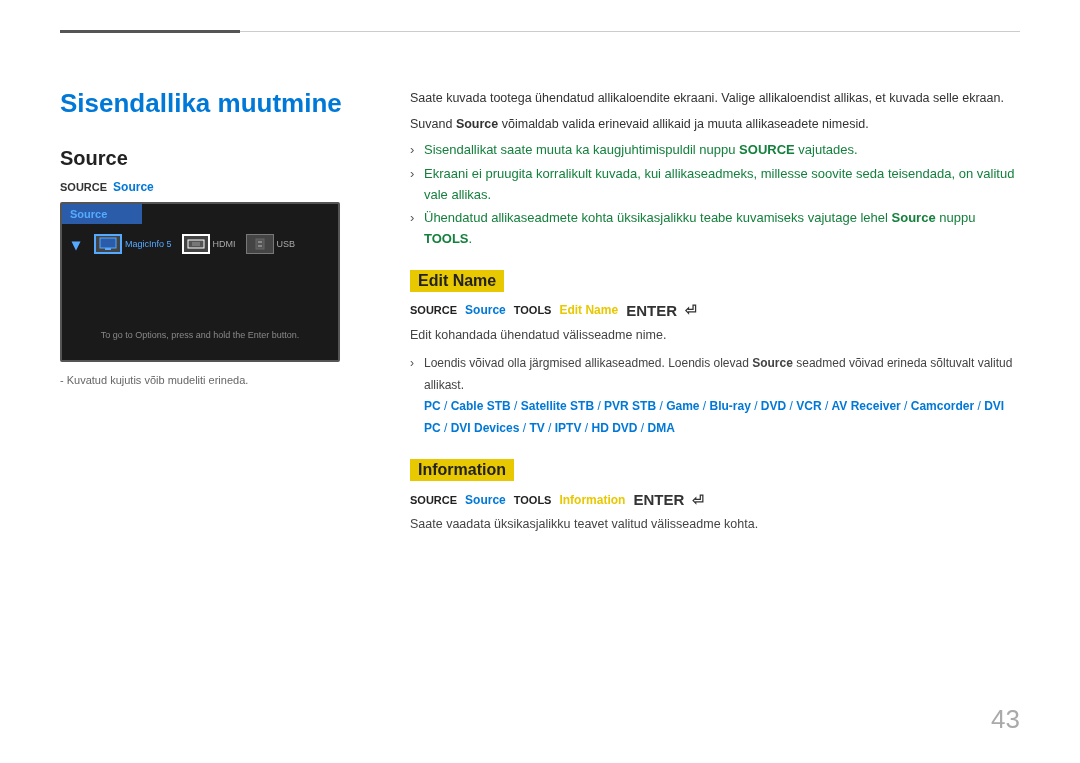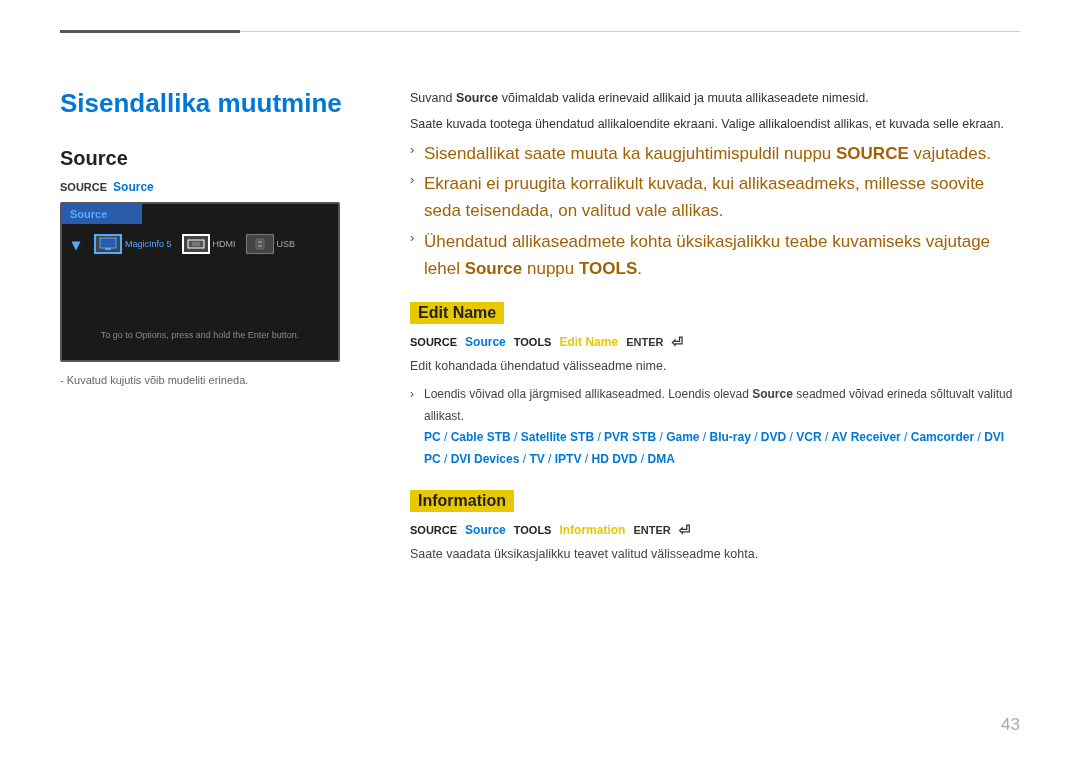--- a/index.html
+++ b/index.html
@@ -183,22 +183,22 @@
       margin-bottom: 6px;
       line-height: 1.6;
     }
 
     .bullet-list {
       list-style: none;
       margin-bottom: 6px;
     }
 
     .bullet-list li {
-      font-size: 17px;
-      color: #a16207;
+      font-size: 13px;
+      color: #15803d;
       line-height: 1.6;
       padding-left: 14px;
       position: relative;
       margin-bottom: 3px;
     }
 
     .bullet-list li::before {
       content: '›';
       position: absolute;
       left: 0;
@@ -246,21 +246,21 @@
     }
 
     .nav-row .yellow-item {
       color: #e8c800;
       font-weight: bold;
     }
 
     .nav-row .enter-item {
       font-weight: bold;
       color: #333;
-      font-size: 11px;
+      font-size: 15px;
       text-align: center;
     }
 
     .nav-row .enter-e {
       font-size: 14px;
       font-weight: bold;
       color: #333;
     }
 
     .section-desc {
@@ -287,21 +287,21 @@
 
     .device-list-text .blue-link {
       color: #0078d7;
     }
 
     
     .page-number {
       position: absolute;
       bottom: 28px;
       right: 60px;
-      font-size: 17px;
+      font-size: 26px;
       color: #aaa;
       font-weight: 300;
     }
   </style>
 </head>
 <body>
 
 <div class="page-container">
 
   <div class="top-lines">
@@ -366,24 +366,24 @@
         <div class="tv-bottom-text">To go to Options, press and hold the Enter button.</div>
       </div>
 
       <p class="footnote">Kuvatud kujutis võib mudeliti erineda.</p>
 
     </div>
 
     <div class="right-column">
 
       <p class="intro-text">
-        Suvand <strong>Source</strong> võimaldab valida erinevaid allikaid ja muuta allikaseadete nimesid.
+        Saate kuvada tootega ühendatud allikaloendite ekraani. Valige allikaloendist allikas, et kuvada selle ekraan.
       </p>
       <p class="intro-text">
-        Saate kuvada tootega ühendatud allikaloendite ekraani. Valige allikaloendist allikas, et kuvada selle ekraan.
+        Suvand <strong>Source</strong> võimaldab valida erinevaid allikaid ja muuta allikaseadete nimesid.
       </p>
 
       <ul class="bullet-list">
         <li>Sisendallikat saate muuta ka kaugjuhtimispuldil nuppu <strong>SOURCE</strong> vajutades.</li>
         <li>Ekraani ei pruugita korralikult kuvada, kui allikaseadmeks, millesse soovite seda teisendada, on valitud vale allikas.</li>
         <li>Ühendatud allikaseadmete kohta üksikasjalikku teabe kuvamiseks vajutage lehel <strong>Source</strong> nuppu <strong>TOOLS</strong>.</li>
       </ul>
 
       <div class="section-block">
         <div class="section-highlight-title">Edit Name</div>

